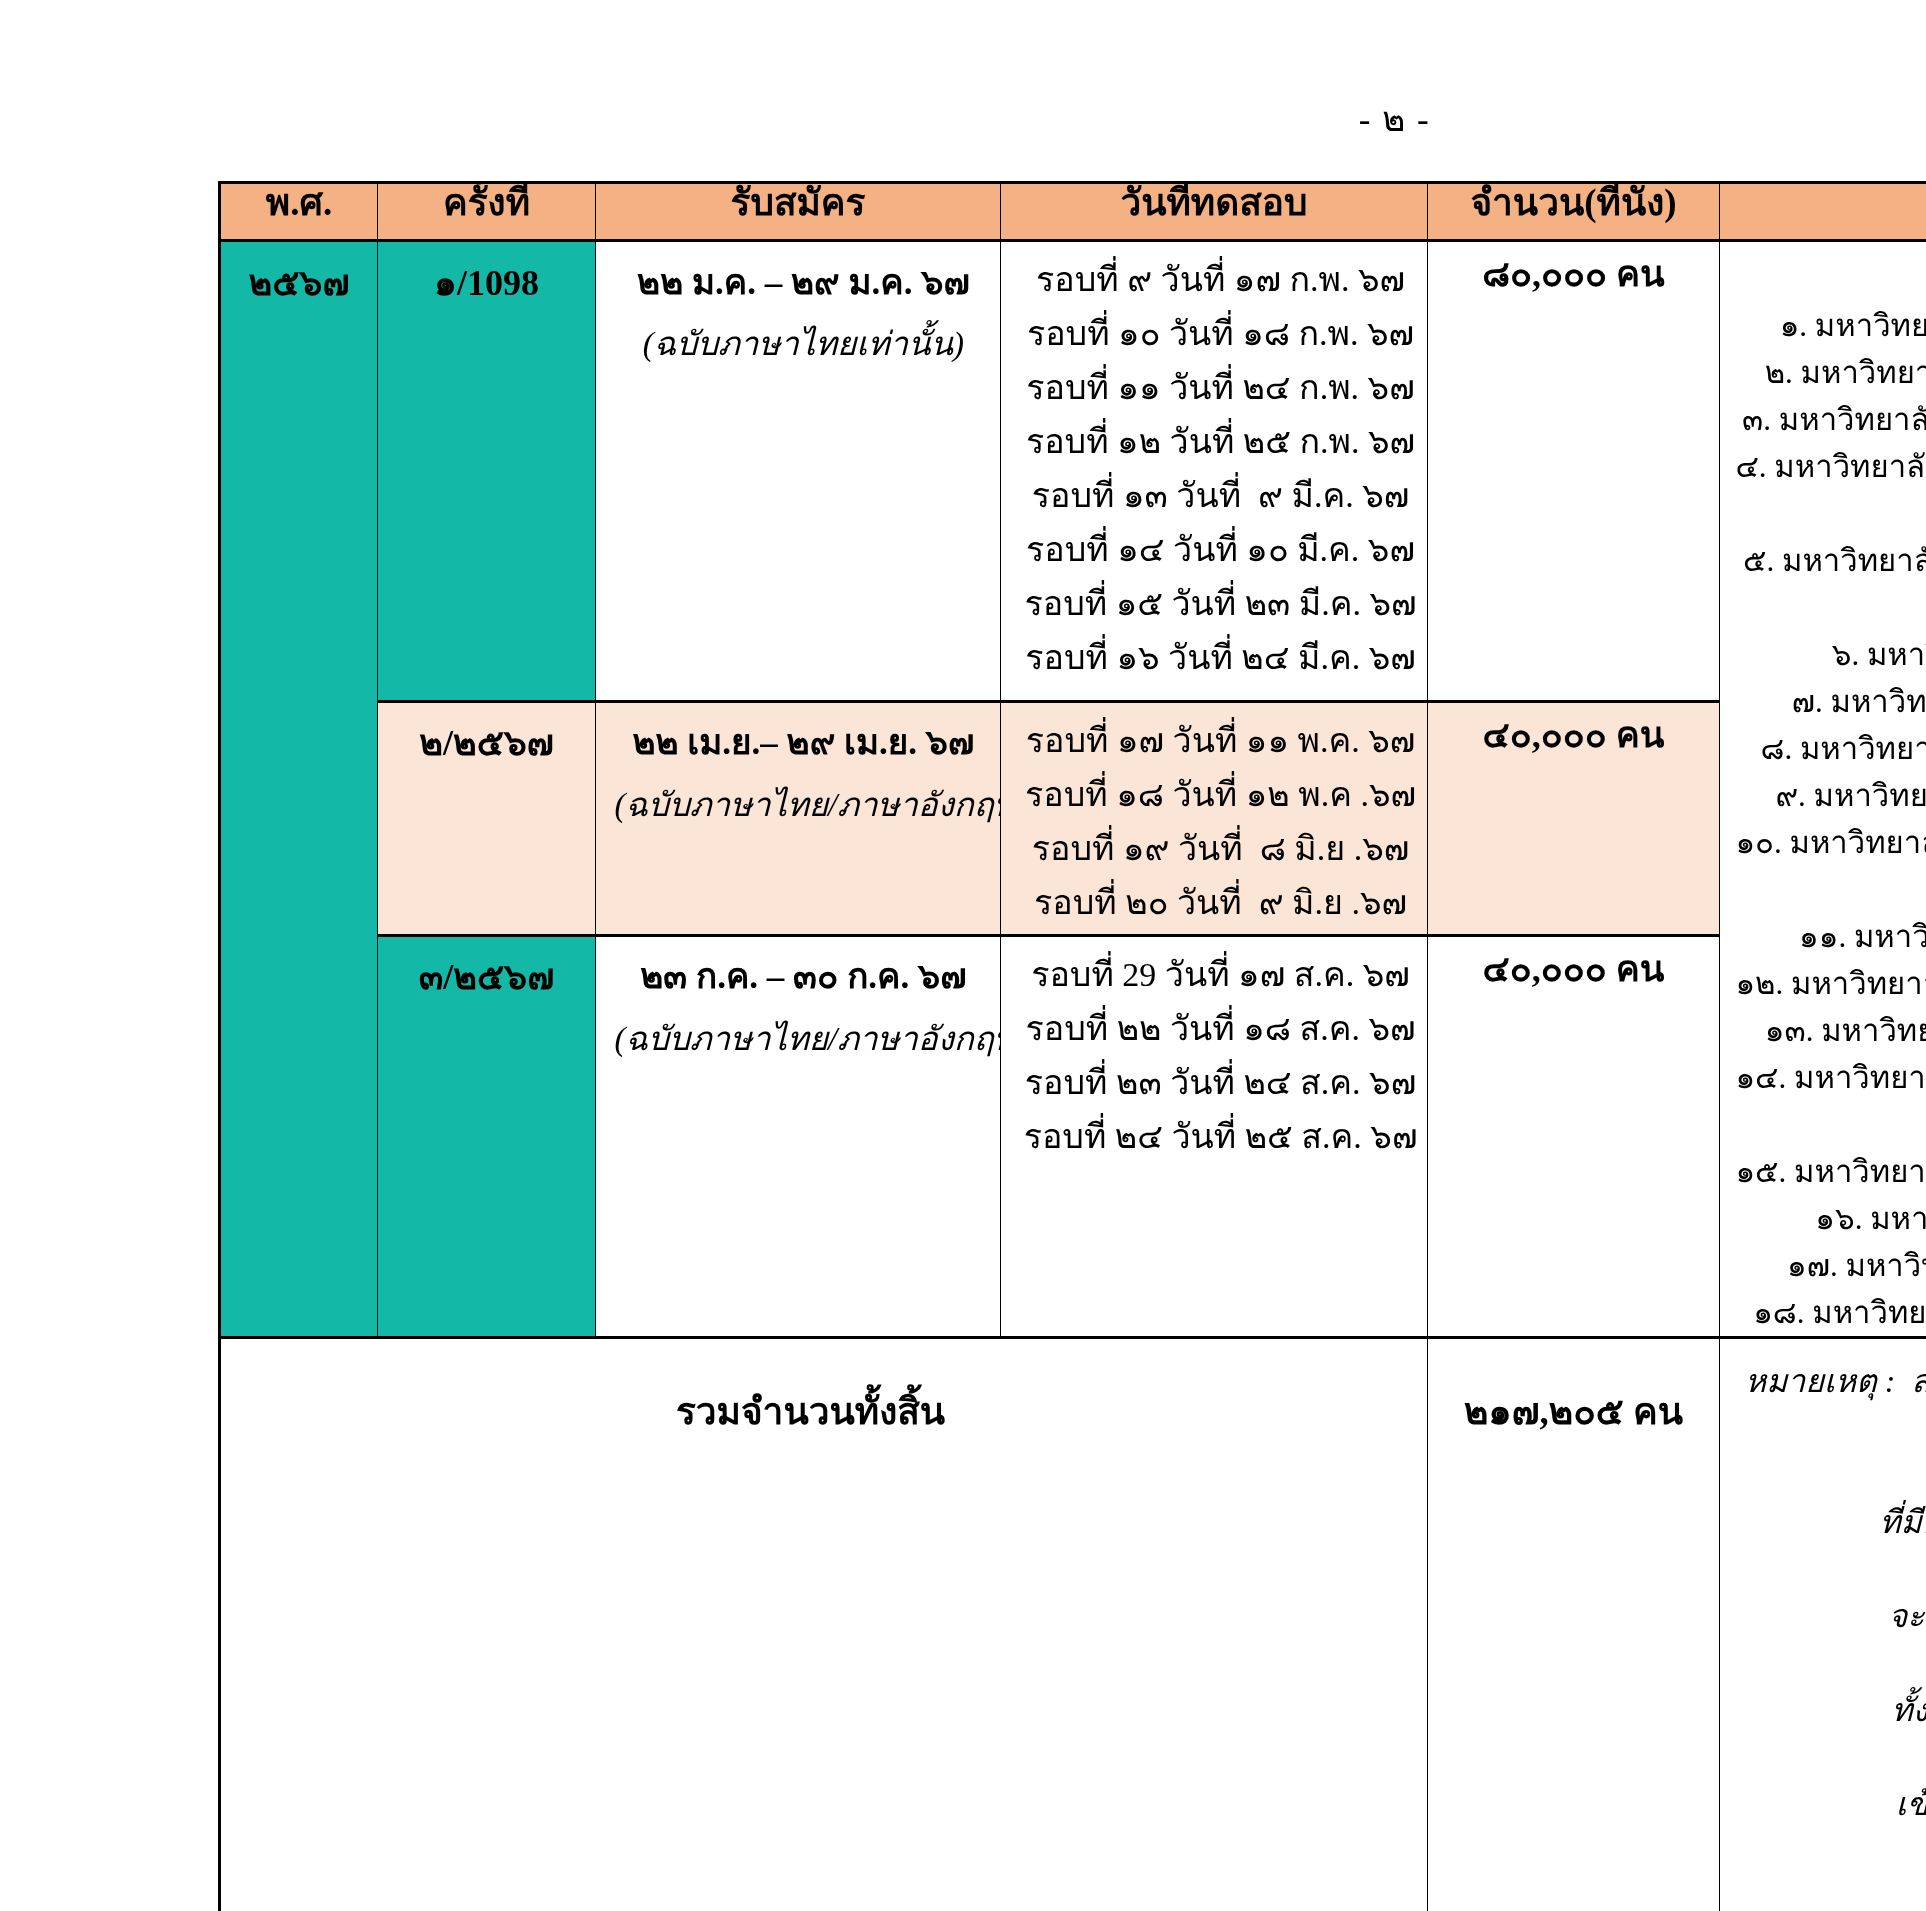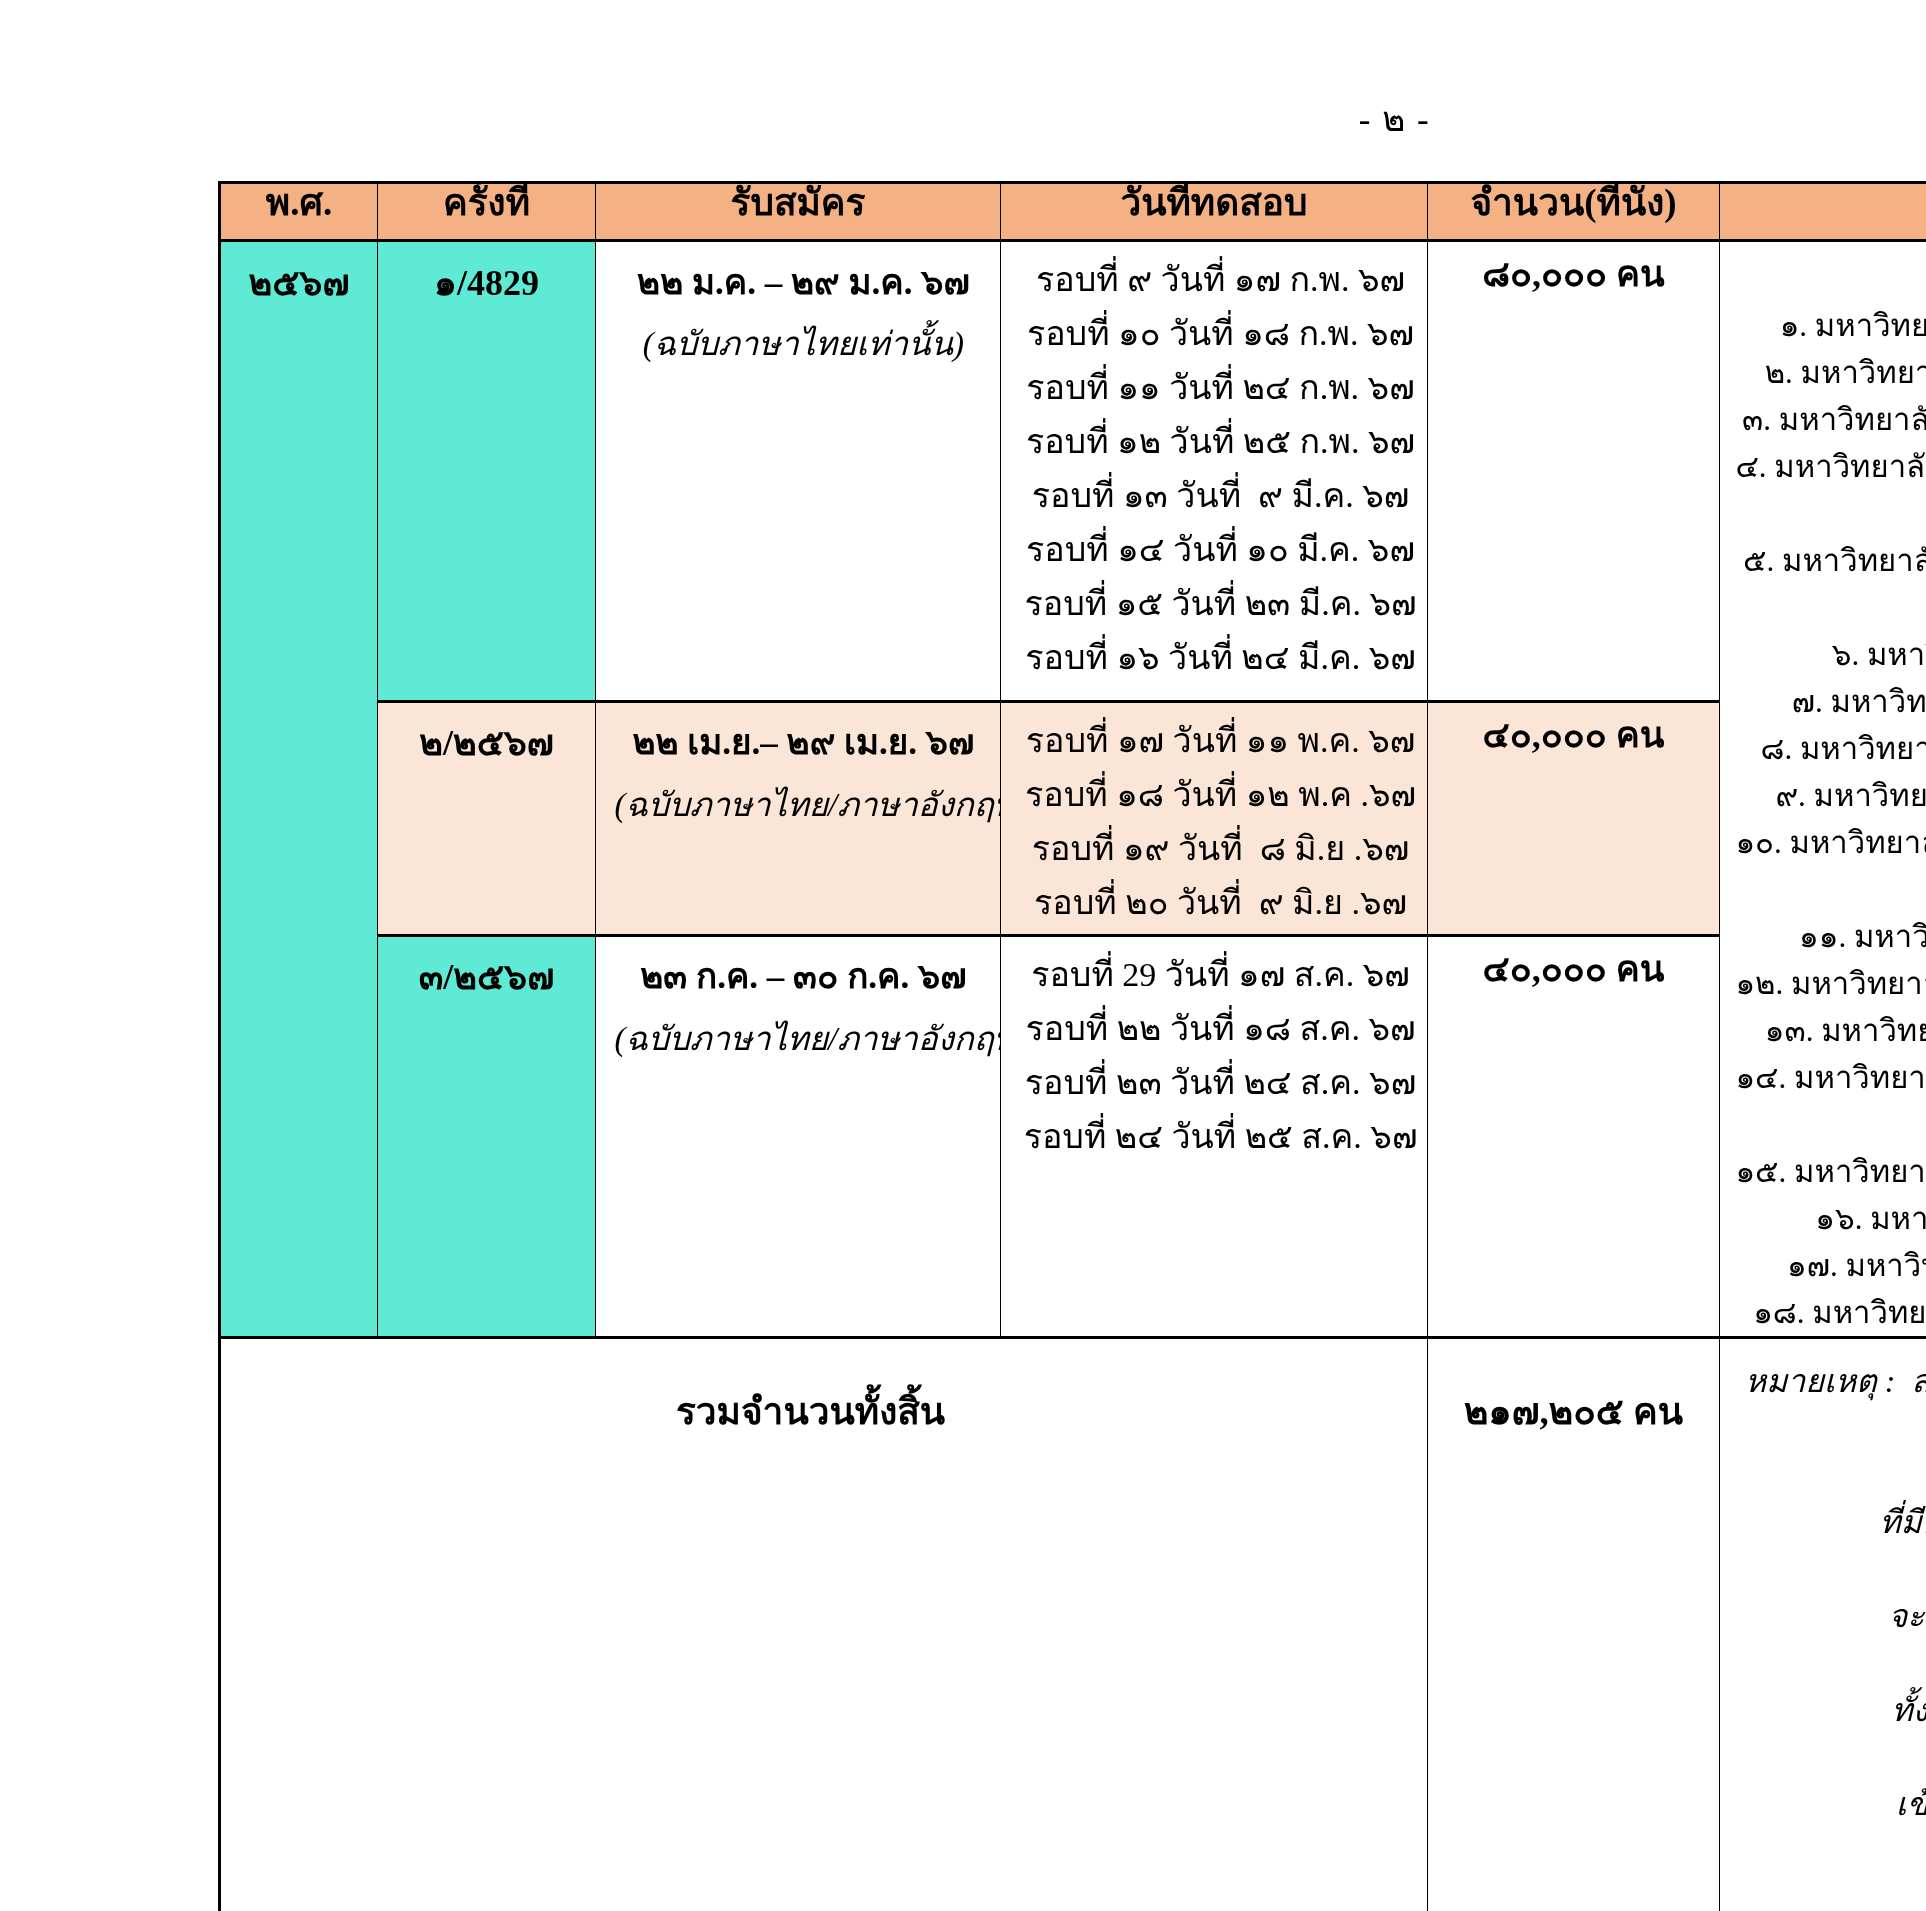--- a/index.html
+++ b/index.html
@@ -29,21 +29,21 @@
     vertical-align:top;overflow:hidden;text-align:center;
   }
   th.hcell{
     background:var(--header-bg);
     font-size:37px;font-weight:bold;text-align:center;
     vertical-align:middle;line-height:1.05;height:58px;
   }
   tr.shaded td{background:var(--shade-bg);}
   td.year-cell,td.round-cell{
     text-align:center;font-size:36px;font-weight:bold;padding-top:11.6px;
-    background:#5eead4;
+    background:#14b8a6;
   }
   tr.shaded td.round-cell{background:var(--shade-bg);}
   td.apply-cell{padding:11.6px 7.7px 0 18.5px;}
   .apply-range{font-size:35px;font-weight:bold;line-height:58px;white-space:pre-wrap;}
   .apply-note{font-size:33px;font-style:italic;line-height:58px;margin-top:3.9px;white-space:nowrap;}
   td.dates-cell{padding:10.8px 3.9px 0 17px;margin-top:11px;}
   .date-line{font-size:34px;line-height:54px;white-space:pre-wrap;}
   td.seats-cell{text-align:center;font-size:36px;font-weight:bold;padding-top:3px;}
   td.venues-cell{padding:13px 11.6px 0 15.4px;background:#fff;}
   .region{font-weight:bold;font-size:32px;line-height:47px;padding-left:43px;white-space:nowrap;}
@@ -80,21 +80,21 @@
     <th class="hcell">พ.ศ.</th>
     <th class="hcell">ครั้งที่</th>
     <th class="hcell">รับสมัคร</th>
     <th class="hcell">วันที่ทดสอบ</th>
     <th class="hcell">จำนวน(ที่นั่ง)</th>
     <th class="hcell">สนามสอบ</th>
   </tr>
 
   <tr style="height:455px">
     <td class="year-cell" rowspan="3">๒๕๖๗</td>
-    <td class="round-cell">๑/4829</td>
+    <td class="round-cell">๑/1098</td>
     <td class="apply-cell">
       <div class="apply-range">๒๒ ม.ค. – ๒๙ ม.ค. ๖๗</div>
       <div class="apply-note">(ฉบับภาษาไทยเท่านั้น)</div>
     </td>
     <td class="dates-cell">
       <div class="date-line">รอบที่ ๙ วันที่ ๑๗ ก.พ. ๖๗</div>
       <div class="date-line">รอบที่ ๑๐ วันที่ ๑๘ ก.พ. ๖๗</div>
       <div class="date-line">รอบที่ ๑๑ วันที่ ๒๔ ก.พ. ๖๗</div>
       <div class="date-line">รอบที่ ๑๒ วันที่ ๒๕ ก.พ. ๖๗</div>
       <div class="date-line">รอบที่ ๑๓ วันที่  ๙ มี.ค. ๖๗</div>

